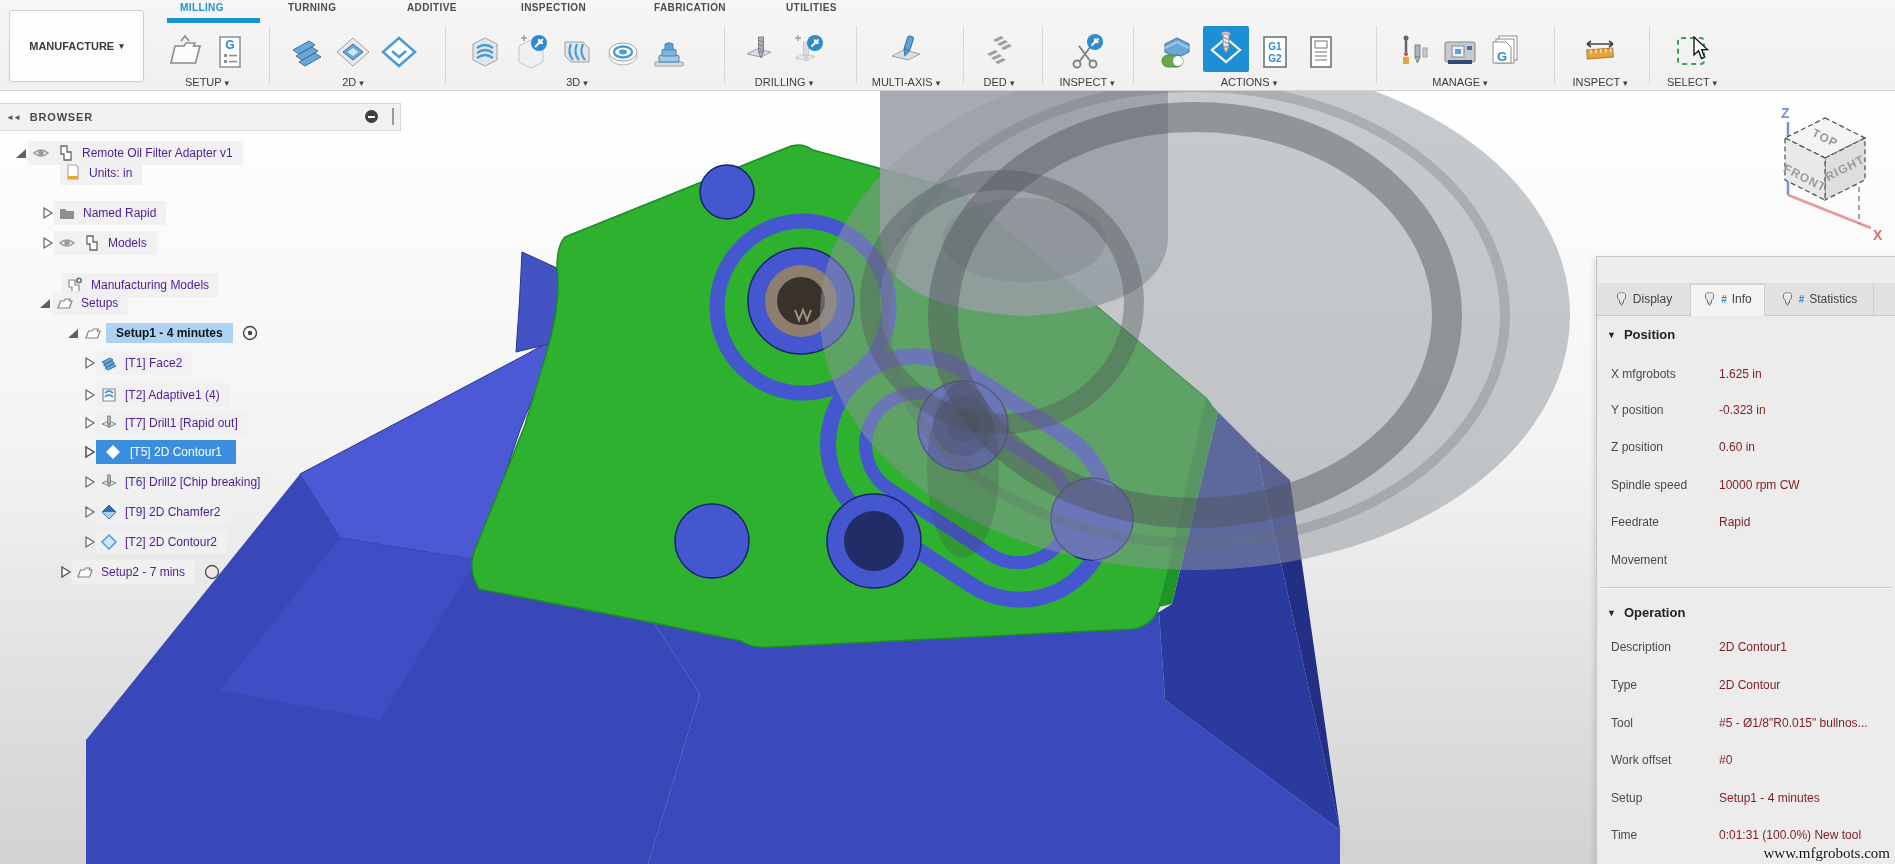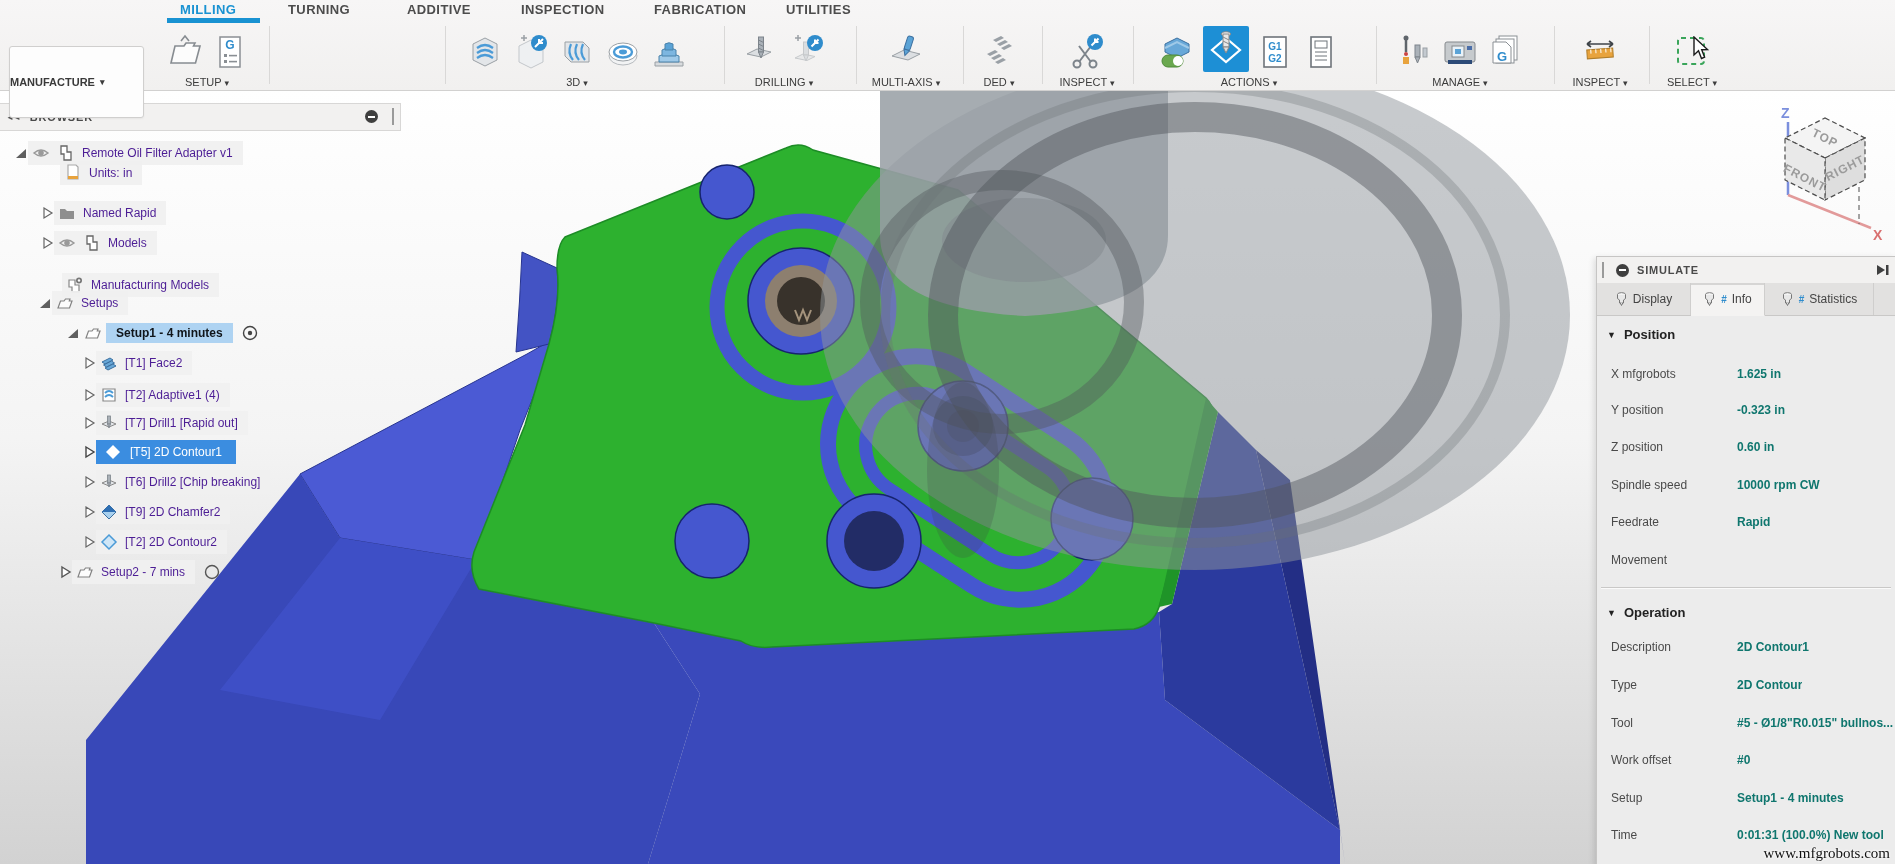--- a/index.html
+++ b/index.html
@@ -1,21 +1,21 @@
 <!DOCTYPE html>
 <html><head>
 <meta charset="utf-8">
 <style>
   html,body{margin:0;padding:0;background:#bbb;font-family:"Liberation Sans",sans-serif;}
   #stage{position:relative;width:1895px;height:864px;overflow:hidden;background:#fff;}
 
   
   .topbar{position:absolute;left:0;top:0;width:1895px;height:90px;background:linear-gradient(#f7f6f6,#f1f0ef);border-bottom:1px solid #d2d1d0;z-index:30;}
-  .wsbtn{position:absolute;left:9px;top:10px;width:133px;height:70px;background:#fdfdfd;border:1px solid #d0cfce;border-radius:3px;display:flex;align-items:center;justify-content:flex-start;gap:5px;font-size:11px;font-weight:bold;color:#3a3a3a;box-shadow:0 1px 2px rgba(0,0,0,.05);cursor:pointer;margin-top:36px;}
-  .tab{position:absolute;top:2px;font-size:13px;color:#4c4c4c;letter-spacing:.4px;cursor:pointer;font-weight:bold;}
+  .wsbtn{position:absolute;left:9px;top:10px;width:133px;height:70px;background:#fdfdfd;border:1px solid #d0cfce;border-radius:3px;display:flex;align-items:center;justify-content:center;gap:5px;font-size:11px;font-weight:bold;color:#3a3a3a;box-shadow:0 1px 2px rgba(0,0,0,.05);cursor:pointer;}
+  .tab{position:absolute;top:2px;font-size:10px;color:#4c4c4c;letter-spacing:.4px;cursor:pointer;font-weight:bold;}
   .tab.active{color:#1992d2;}
   .tabline{position:absolute;left:167px;top:18px;width:93px;height:5px;background:#1992d2;}
   .tgroup{position:absolute;top:26px;text-align:center;}
   .ticons{display:flex;align-items:flex-end;justify-content:center;gap:6px;height:46px;}
   .tlabel{margin-top:4px;font-size:11px;color:#3c3c3c;white-space:nowrap;}
   .ic{width:40px;height:40px;display:block;}
   .hl{background:#1d8fd5;border-radius:2px;padding:3px;}
   .tdiv{position:absolute;top:26px;width:1px;height:58px;background:#d9d8d7;}
   .caret{font-size:9px;color:#3c3c3c;}
 
@@ -50,21 +50,21 @@
   .sminus{width:13px;height:13px;border-radius:50%;background:#3f3f3f;margin:0 8px 0 12px;position:relative;flex:none;cursor:pointer;}
   .sminus::after{content:"";position:absolute;left:3px;top:5.5px;width:7px;height:2px;background:#fff;}
   .sskip{margin-left:auto;margin-right:6px;cursor:pointer;}
   .stabs{position:absolute;left:0;top:26px;width:100%;height:32px;background:#e2e1e0;border-bottom:1px solid #c9c8c7;display:flex;}
   .stab{height:100%;display:flex;align-items:center;justify-content:center;gap:5px;font-size:12px;color:#444;border-right:1px solid #cfcecd;cursor:pointer;}
   .stab.active{background:#f4f3f2;border-bottom:1px solid #f4f3f2;box-shadow:inset 0 2px 0 #d6d5d4;font-weight:normal;}
   .ssec{position:absolute;left:10px;font-size:13px;font-weight:bold;color:#222;display:flex;gap:8px;align-items:center;cursor:pointer;}
   .ssec .sc{font-size:9px;color:#222;}
   .srow{position:absolute;left:0;width:100%;height:20px;font-size:12px;}
   .srow .k{position:absolute;left:14px;color:#4a4a4a;}
-  .srow .v{position:absolute;left:140px;color:#0f766e;white-space:nowrap;max-width:168px;overflow:hidden;font-weight:bold;}
+  .srow .v{position:absolute;left:122px;color:#7f1d1d;white-space:nowrap;max-width:168px;overflow:hidden;}
   .ssep{position:absolute;left:4px;width:290px;height:1px;background:#c9c8c7;box-shadow:0 1px 0 #fafafa;}
 
   .watermark{position:absolute;left:1712px;top:845px;width:178px;text-align:right;font-family:"Liberation Serif",serif;font-size:15px;color:#111;text-shadow:0 0 3px #fff,0 0 3px #fff;z-index:40;}
 
   .cursor{position:absolute;z-index:35;}
 </style>
 </head>
 <body>
 
 <div id="stage">
@@ -139,20 +139,41 @@
             <rect x="14" y="22" width="3" height="3" fill="#8a8f94"></rect>
             <rect x="19" y="22.8" width="8" height="1.6" fill="#8a8f94"></rect>
             <rect x="14" y="28" width="3" height="3" fill="#8a8f94"></rect>
             <rect x="19" y="28.8" width="8" height="1.6" fill="#8a8f94"></rect>
           </svg>
       </div>
       <div class="tlabel"><span>SETUP</span> <span class="caret">▾</span></div>
     </div>
     <div class="tdiv" style="left:269px"></div>
 
+    <div class="tgroup" style="left:278px;width:150px">
+      <div class="ticons">
+        <svg class="ic" viewBox="0 0 40 40">
+            <g stroke="#3c70a0" fill="#68a8d8">
+              <path d="M6 18 l16-9 6 4 -16 9z"></path>
+              <path d="M9 24 l16-9 6 4 -16 9z"></path>
+              <path d="M12 30 l16-9 6 4 -16 9z"></path>
+            </g>
+          </svg>
+        <svg class="ic" viewBox="0 0 40 40">
+            <path d="M20 6 L36 20 20 34 4 20Z" fill="#e8eaec" stroke="#9aa0a5"></path>
+            <path d="M20 12 L30 20 20 28 10 20Z" fill="#68a8d8" stroke="#3c70a0"></path>
+            <path d="M20 16 L25.5 20 20 24 14.5 20Z" fill="#cfe4f4"></path>
+          </svg>
+        <svg class="ic" viewBox="0 0 40 40">
+            <path d="M20 6 L36 20 20 34 4 20Z" fill="#fff" stroke="#4b9bd7" stroke-width="2.5"></path>
+            <path d="M13 19 l7 6 7-6" fill="none" stroke="#4b9bd7" stroke-width="2.5"></path>
+          </svg>
+      </div>
+      <div class="tlabel"><span>2D</span> <span class="caret">▾</span></div>
+    </div>
     <div class="tdiv" style="left:445px"></div>
 
     <div class="tgroup" style="left:455px;width:244px">
       <div class="ticons">
         <svg class="ic" viewBox="0 0 40 40">
             <path d="M8 12 L20 6 32 12 32 28 20 34 8 28Z" fill="#e3e6e9" stroke="#9aa0a5"></path>
             <path d="M12 16 q8 -6 16 0 M12 21 q8 -6 16 0 M12 26 q8 -6 16 0" fill="none" stroke="#4b9bd7" stroke-width="2.2"></path>
           </svg>
         <svg class="ic" viewBox="0 0 40 40">
             <path d="M8 14 L20 8 32 14 32 30 20 36 8 30Z" fill="#eef0f2" stroke="#c3c7cb"></path>
@@ -559,29 +580,20 @@
 
     <polygon points="70,18 110,38 70,58 30,38" fill="#f4f4f4" stroke="#4c4c4c" stroke-width="1.2" stroke-dasharray="5 3"></polygon>
     <polygon points="70,58 110,38 110,80 70,100" fill="#dedede" stroke="#4c4c4c" stroke-width="1.2" stroke-dasharray="5 3"></polygon>
     <polygon points="30,38 70,58 70,100 30,80" fill="#e9e9e9" stroke="#4c4c4c" stroke-width="1.2" stroke-dasharray="5 3"></polygon>
     <text class="vc-face-label" x="70" y="42" text-anchor="middle" transform="rotate(26 70 38)">TOP</text>
     <text class="vc-face-label" x="50" y="82" text-anchor="middle" transform="rotate(27 50 78)">FRONT</text>
     <text class="vc-face-label" x="90" y="72" text-anchor="middle" transform="rotate(-27 90 68)">RIGHT</text>
   </svg>
 
   <div class="spanel">
-    <div class="sheader">
-      <span class="sgrip"></span>
-      <span class="sminus"></span>
-      <span>SIMULATE</span>
-      <svg class="sskip" width="14" height="12" viewBox="0 0 14 12">
-          <path d="M1 1 L9 6 1 11Z" fill="#3f3f3f"></path>
-          <rect x="10" y="1" width="2.5" height="10" fill="#3f3f3f"></rect>
-        </svg>
-    </div>
     <div class="stabs">
       <div class="stab" style="width:93px">
         <svg width="13" height="14" viewBox="0 0 13 14">
             <ellipse cx="6.5" cy="2.5" rx="4" ry="1.8" fill="#fff" stroke="#777"></ellipse>
             <path d="M2.5 2.5 v4 l2 1.5 v3 h4 v-3 l2-1.5 v-4" fill="#e8e8e8" stroke="#777"></path>
             <path d="M5 10.5 L6.5 13.5 8 10.5" fill="#ddd" stroke="#777"></path>
           </svg>
         <span>Display</span>
       </div>
       <div class="stab active" style="width:73px">

